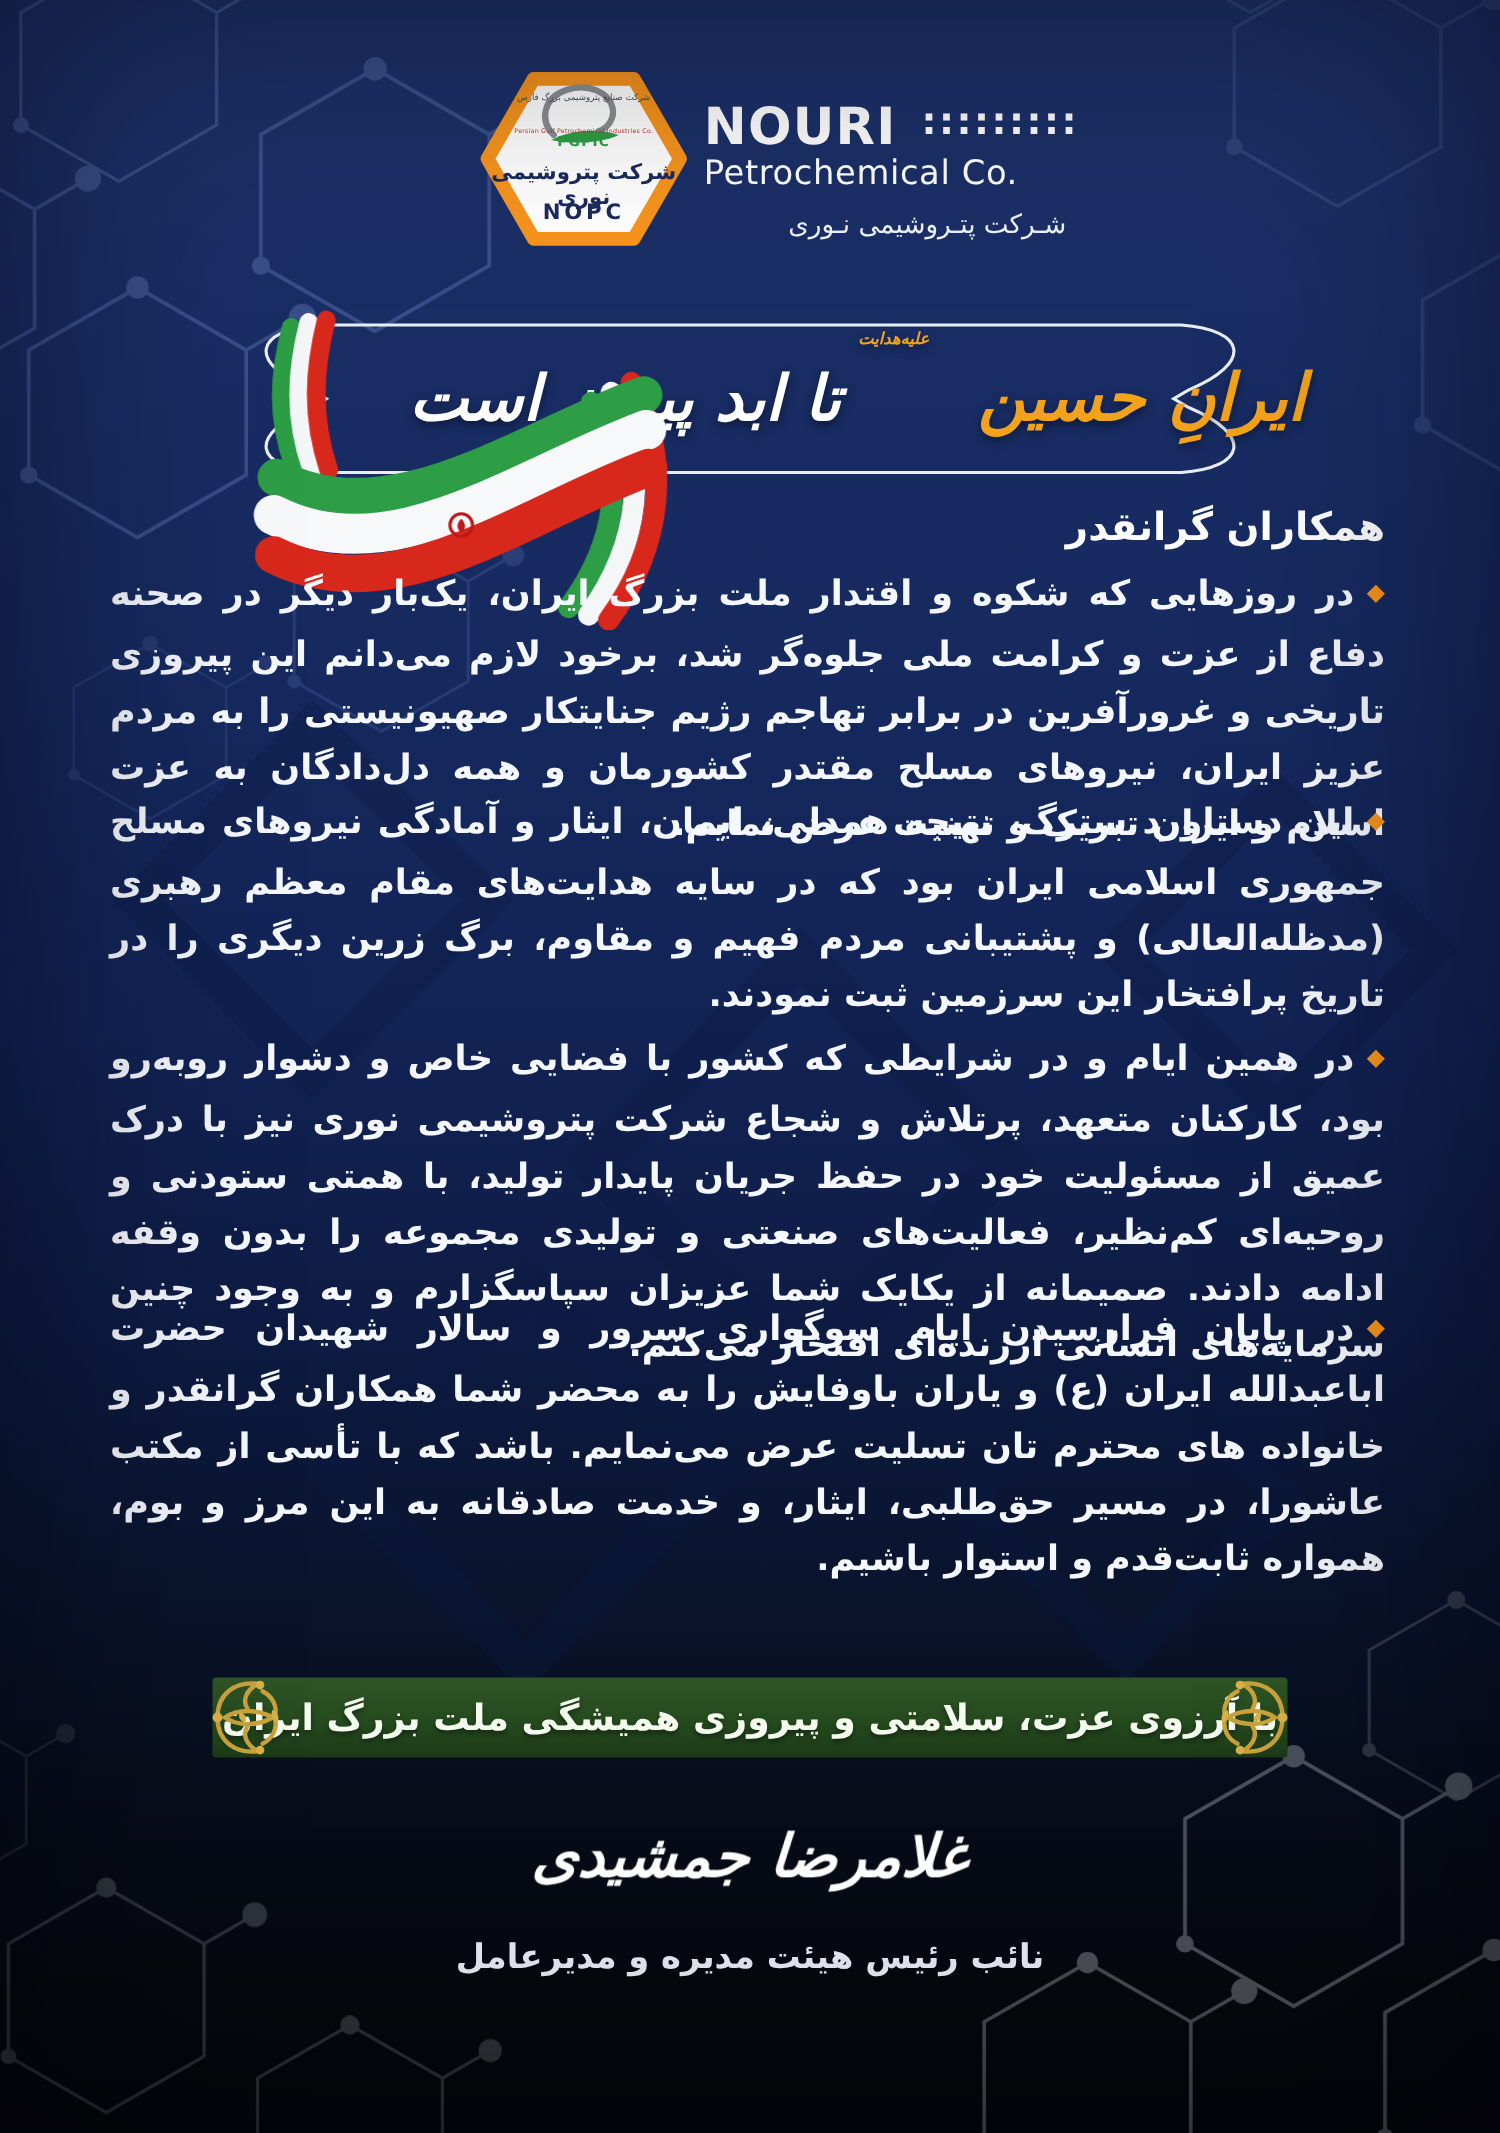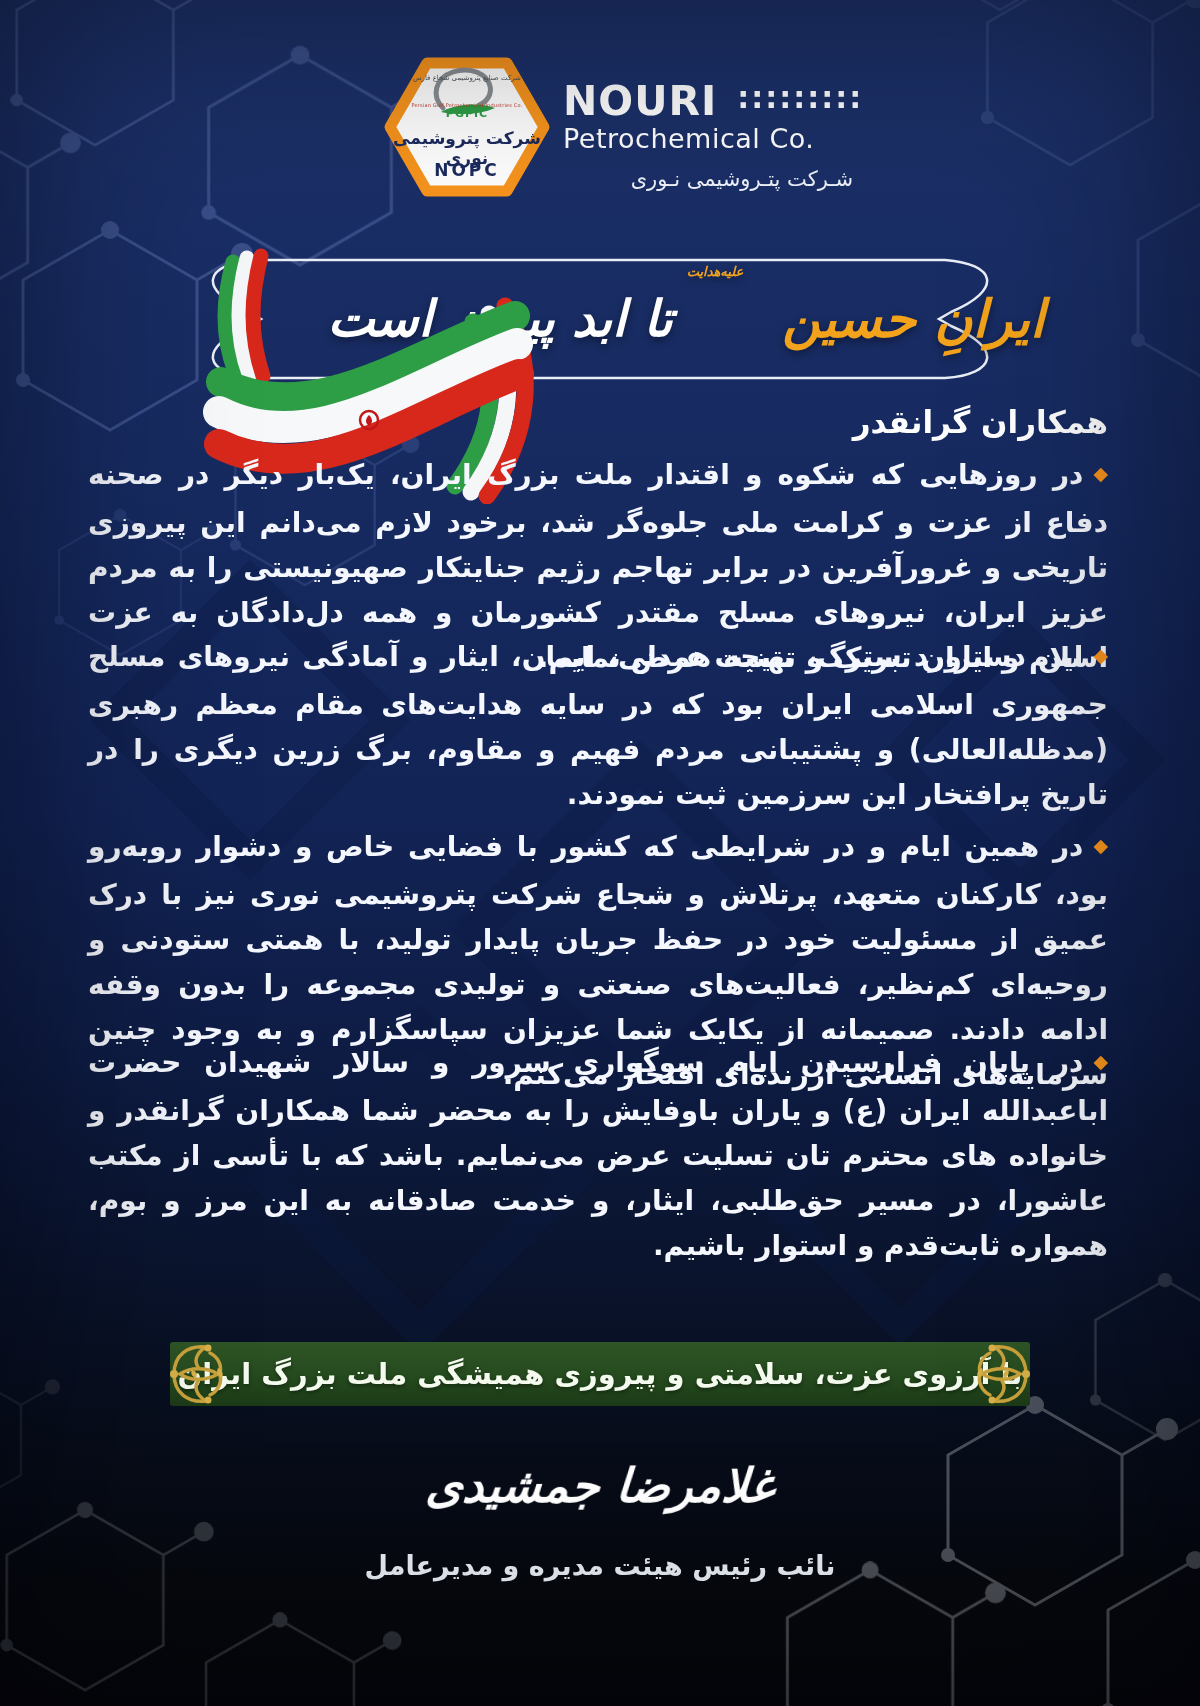--- a/index.html
+++ b/index.html
@@ -153,21 +153,21 @@
 
   <div class="logo-badge">
     <svg width="168" height="142" viewBox="0 0 168 142">
       <polygon points="44,7 124,7 161,71 124,135 44,135 7,71" fill="#ffffff" stroke="#f7941d" stroke-width="11" stroke-linejoin="round"></polygon>
 
       <path d="M60,52 C48,40 52,22 70,16 C88,10 104,18 107,30 C109,38 104,46 96,49" fill="none" stroke="#8a8f94" stroke-width="5" stroke-linecap="round"></path>
       <path d="M58,56 C72,48 96,46 112,52 C100,58 76,60 58,56 Z" fill="#2e9e46"></path>
     </svg>
     <div class="badge-inner">
       <div class="pgpic-block">
-        <div class="pgpic-fa">شرکت صنایع پتروشیمی شجاع فارس</div>
+        <div class="pgpic-fa">شرکت صنایع پتروشیمی بزرگ فارس</div>
       </div>
       <div class="pgpic-block" style="top:46px;">
         <div class="pgpic-en">Persian Gulf Petrochemical Industries Co.</div>
         <div class="pgpic-label">PGPIC</div>
       </div>
       <div class="badge-calligraphy">شرکت پتروشیمی نوری</div>
       <div class="nopc">NOPC</div>
     </div>
   </div>
 

